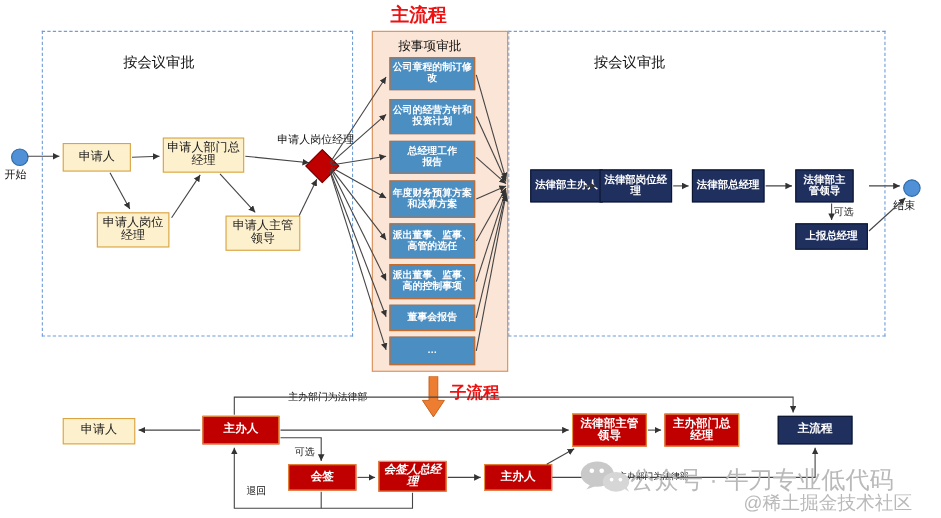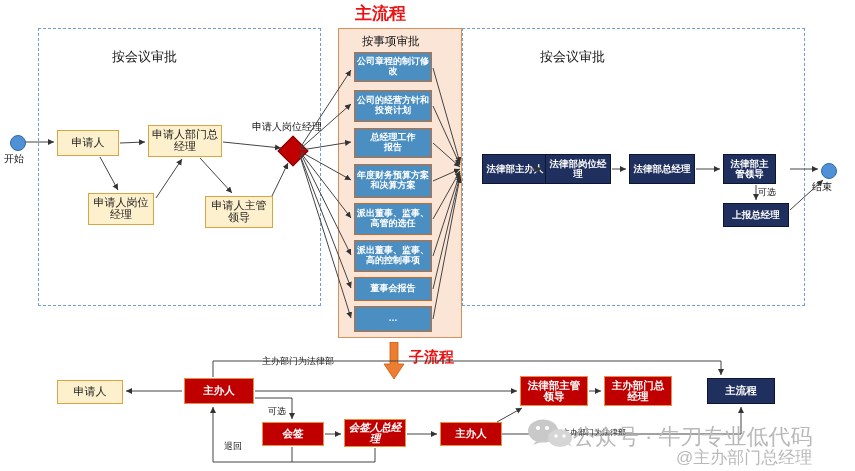--- a/index.html
+++ b/index.html
@@ -203,15 +203,15 @@
     <ellipse cx="16" cy="13" rx="15" ry="11.5" fill="#c9c9c9"></ellipse>
     <circle cx="11" cy="10" r="2.1" fill="#fff"></circle>
     <circle cx="20" cy="10" r="2.1" fill="#fff"></circle>
     <polygon points="10,22 6,27 14,24" fill="#c9c9c9"></polygon>
     <ellipse cx="33" cy="20" rx="12" ry="9" fill="#d6d6d6"></ellipse>
     <circle cx="29" cy="18" r="1.7" fill="#fff"></circle>
     <circle cx="37" cy="18" r="1.7" fill="#fff"></circle>
     <polygon points="40,26 45,29 42,24" fill="#d6d6d6"></polygon>
   </svg>
   <div class="wm wm-main" style="left:573px;top:422px;">公众号 · 牛刀专业低代码</div>
-  <div class="wm wm-sub" style="left:676px;top:446px;">@主办部门总经理</div>
+  <div class="wm wm-sub" style="left:676px;top:446px;">@稀土掘金技术社区</div>
 
 </div>
 
 </body></html>

